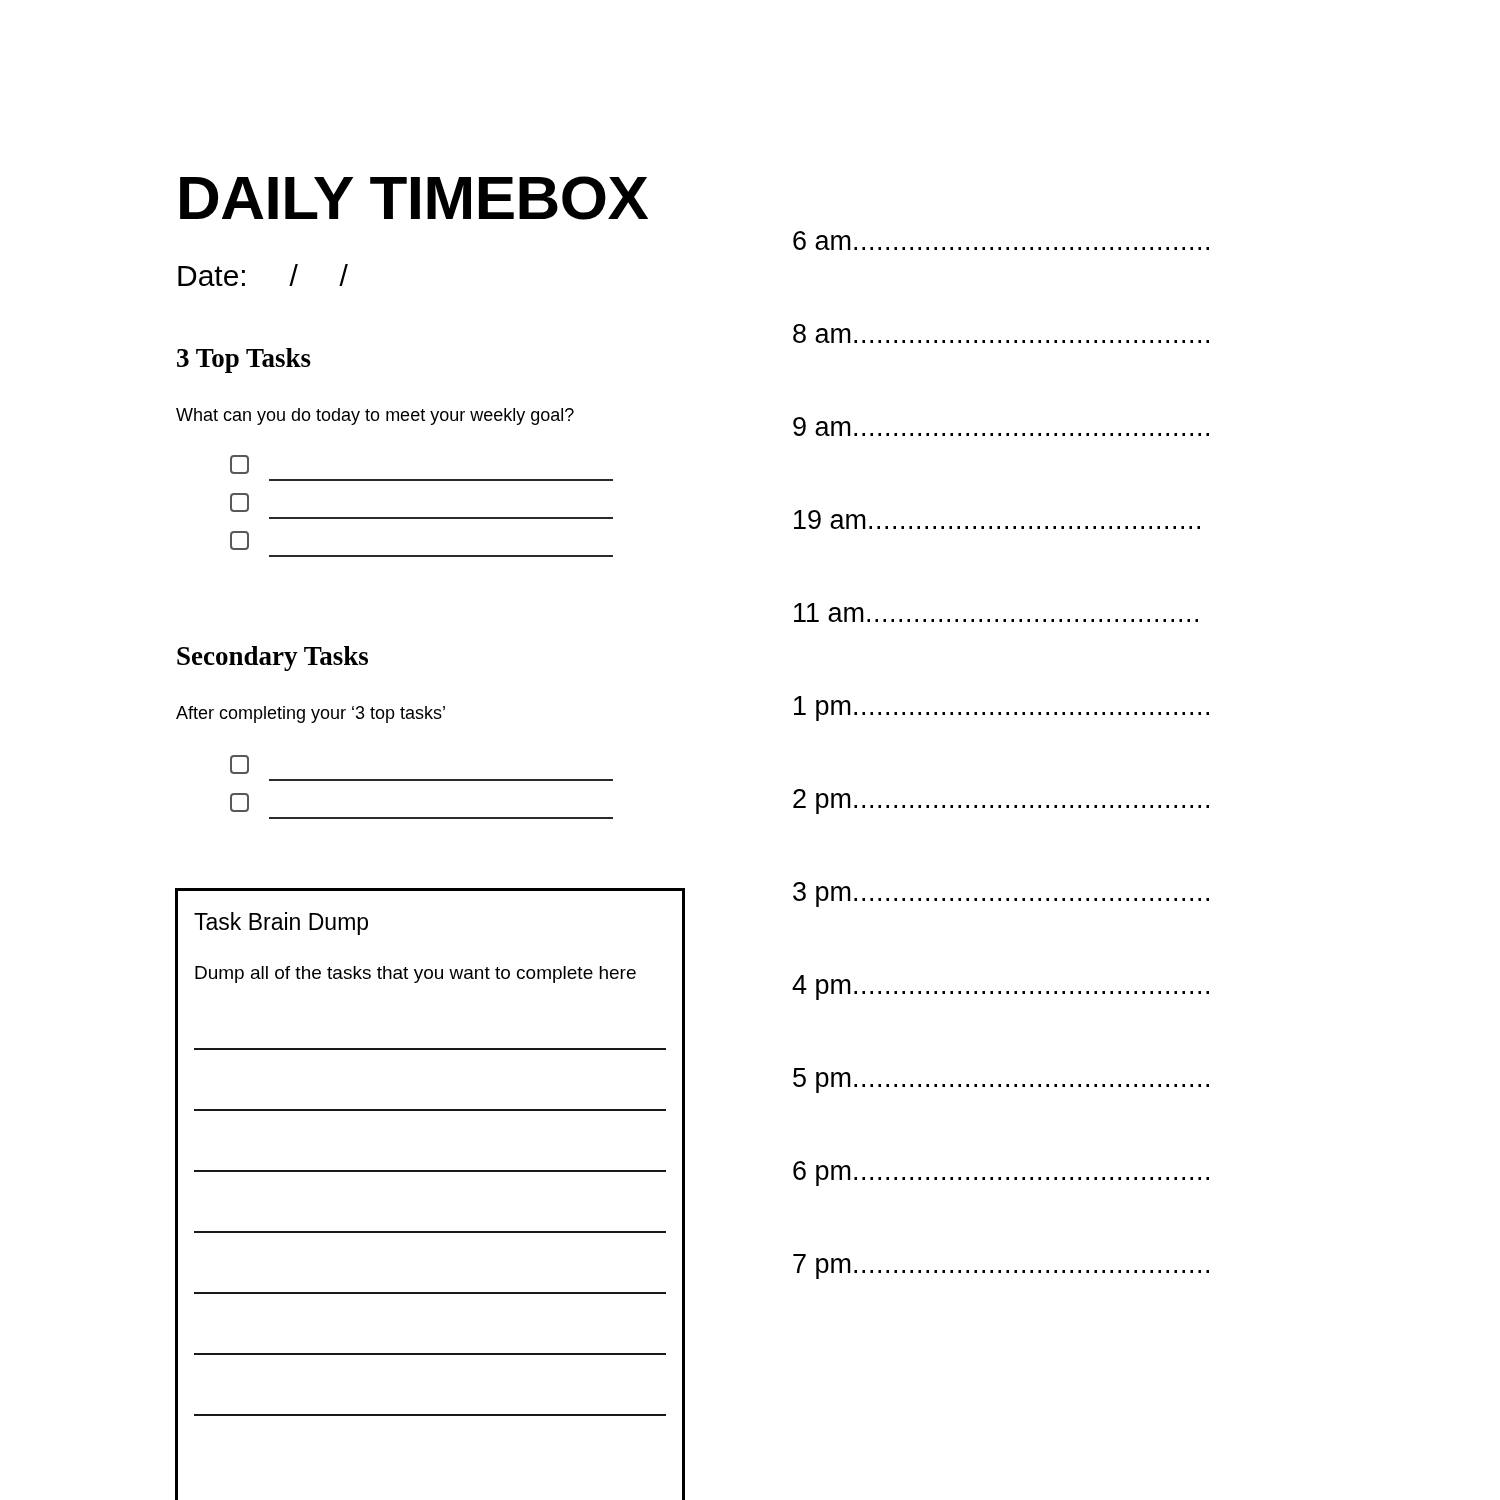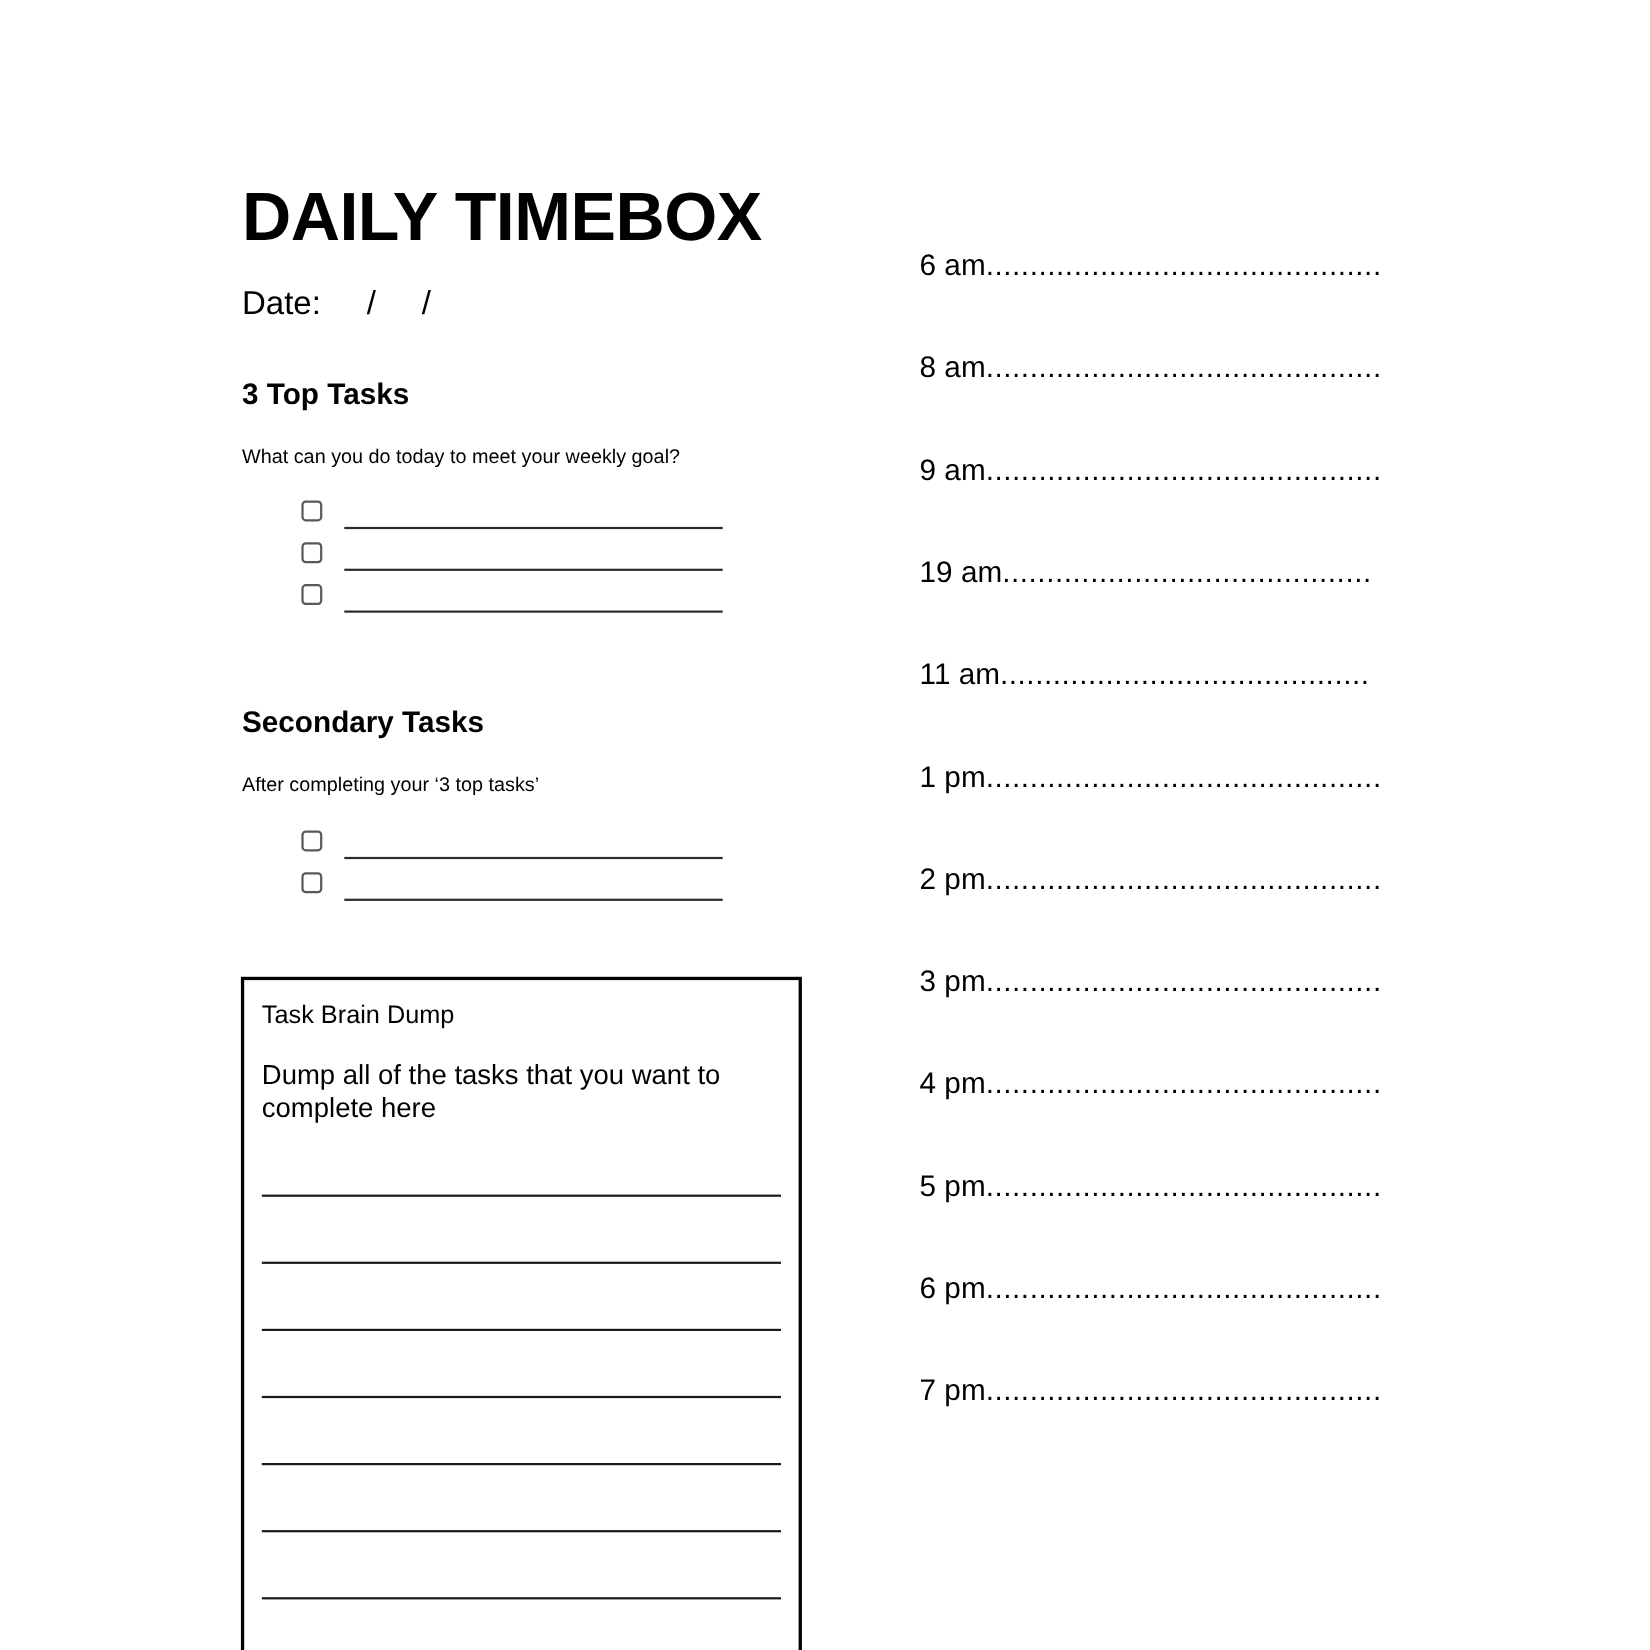--- a/index.html
+++ b/index.html
@@ -14,21 +14,20 @@
     font-family: "Liberation Sans", sans-serif;
     color: #000000;
     position: relative;
   }
 
   .page {
     position: absolute;
     inset: 0;
     width: 1200px;
     height: 1500px;
-    margin-left: 44px;
   }
 
   
   .left-col {
     position: absolute;
     left: 176px;
     top: 165px;
     width: 520px;
   }
 
@@ -46,20 +45,21 @@
     font-size: 30px;
     line-height: 1.2;
     white-space: pre;
   }
 
   .section-heading {
     font-size: 27px;
     font-weight: bold;
     margin: 0;
     line-height: 1.2;
+    font-family: Liberation Serif, serif;
   }
 
   .section-sub {
     font-size: 18px;
     line-height: 1.3;
     margin: 0;
   }
 
   .sec-top-tasks { margin-top: 48px; }
   .sub-top-tasks { margin-top: 30px; }
@@ -109,21 +109,21 @@
     overflow: hidden;
   }
   .bd-title {
     font-size: 23px;
     font-weight: normal;
     margin: 0;
     padding: 18px 0 0 16px;
     line-height: 1.2;
   }
   .bd-sub {
-    font-size: 25px;
+    font-size: 19px;
     margin: 0;
     padding: 25px 0 0 16px;
     line-height: 1.2;
   }
   .bd-lines {
     margin-top: 30px;
     padding: 0 16px 0 16px;
   }
   .bd-line {
     border-bottom: 2px solid #1a1a1a;

